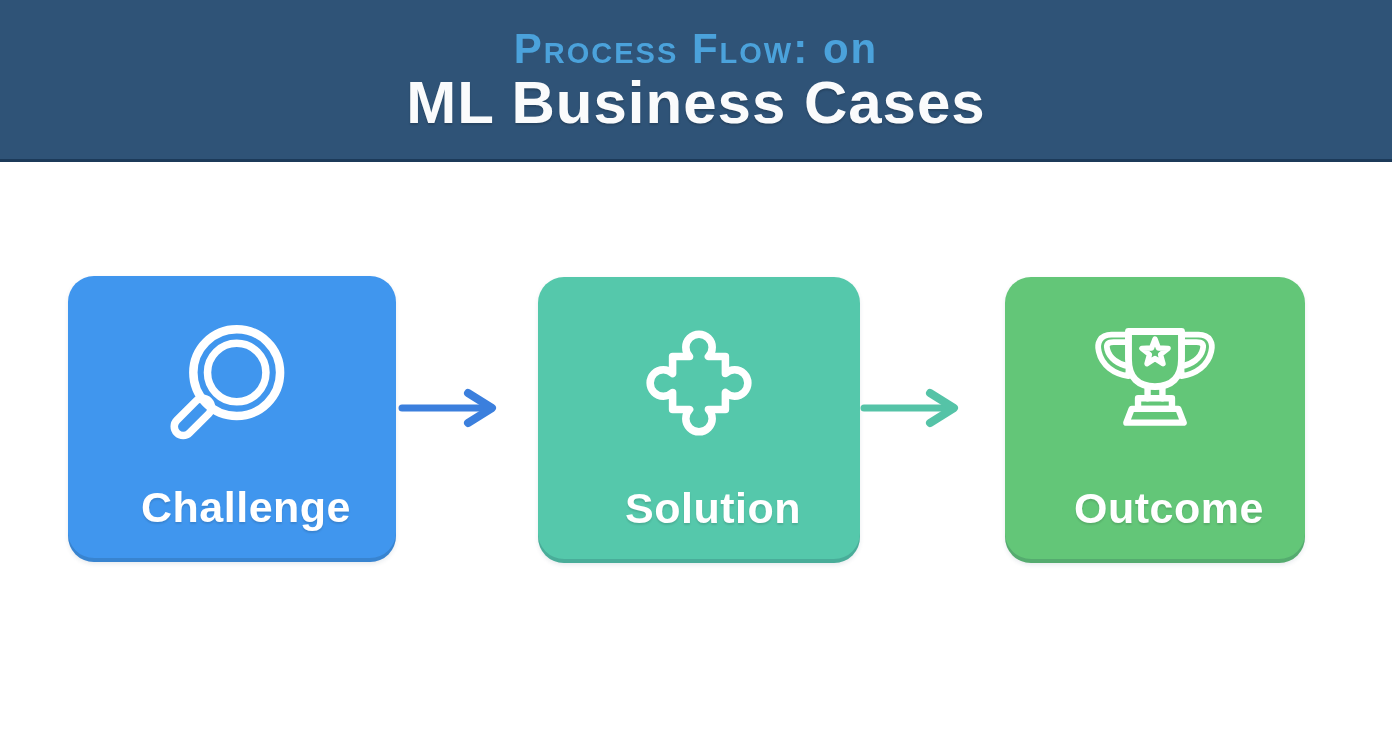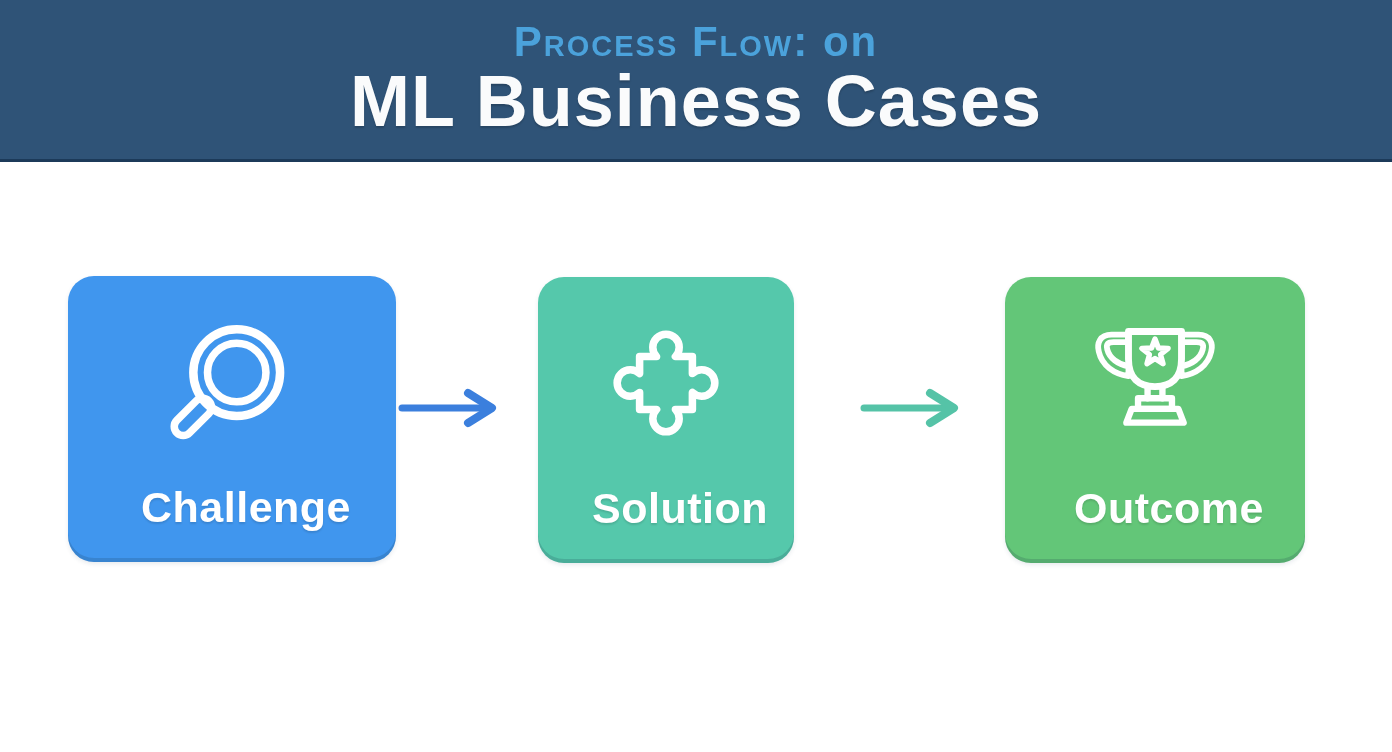--- a/index.html
+++ b/index.html
@@ -26,41 +26,41 @@
   }
   .subtitle {
     font-size: 42px;
     line-height: 1.0;
     font-weight: bold;
     letter-spacing: 2px;
     white-space: pre;
   }
   .subtitle .sc { font-variant: small-caps; }
   .title {
-    font-size: 72px;
+    font-size: 60px;
     line-height: 1.05;
     font-weight: bold;
     letter-spacing: 1px;
     margin-top: 1px;
     text-shadow: 0 2px 2px rgba(0,0,0,0.18);
   }
   
   .card {
     position: absolute;
     top: 276px;
     height: 286px;
     border-radius: 26px;
     display: flex;
     flex-direction: column;
     align-items: center;
     box-sizing: border-box;
     box-shadow: inset 0 -4px 0 rgba(20,50,70,0.18), 0 2px 4px rgba(30,60,90,0.10);
   }
   .card1 { left: 68px;  width: 328px; }
-  .card2 { left: 538px; width: 256px; top: 277px; gap: 12px; }
+  .card2 { left: 538px; width: 322px; top: 277px; gap: 12px; }
   .card3 { left: 1005px; width: 300px; top: 277px; }
   .icon { margin-top: 40px; display: block; height: 132px; }
   .icon svg { display: block; }
   .label {
     margin-top: auto;
     margin-bottom: 30px;
     font-size: 43px;
     font-weight: bold;
     color: #ffffff;
     letter-spacing: 0.5px;

